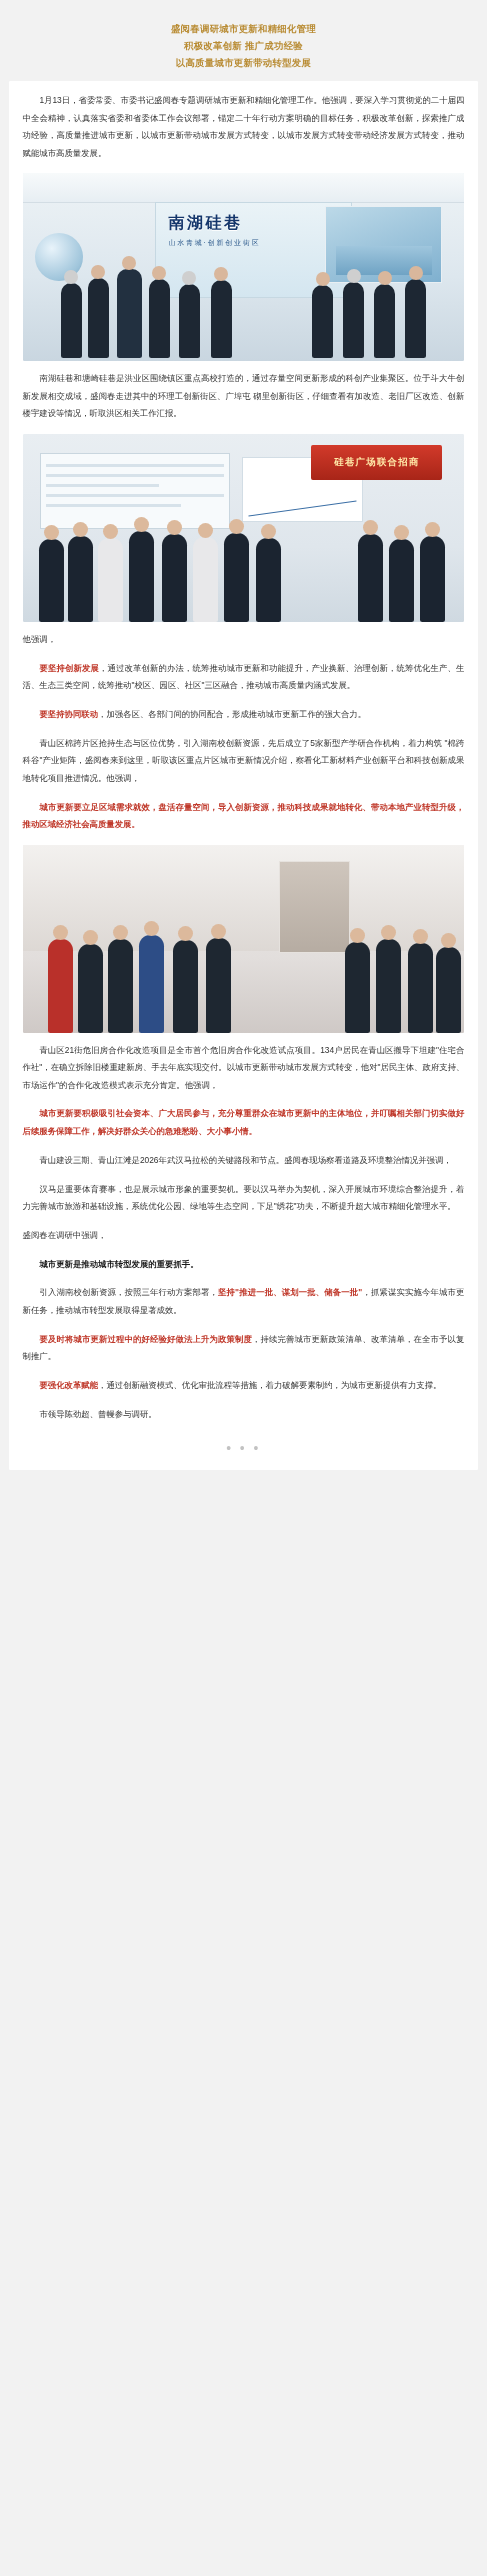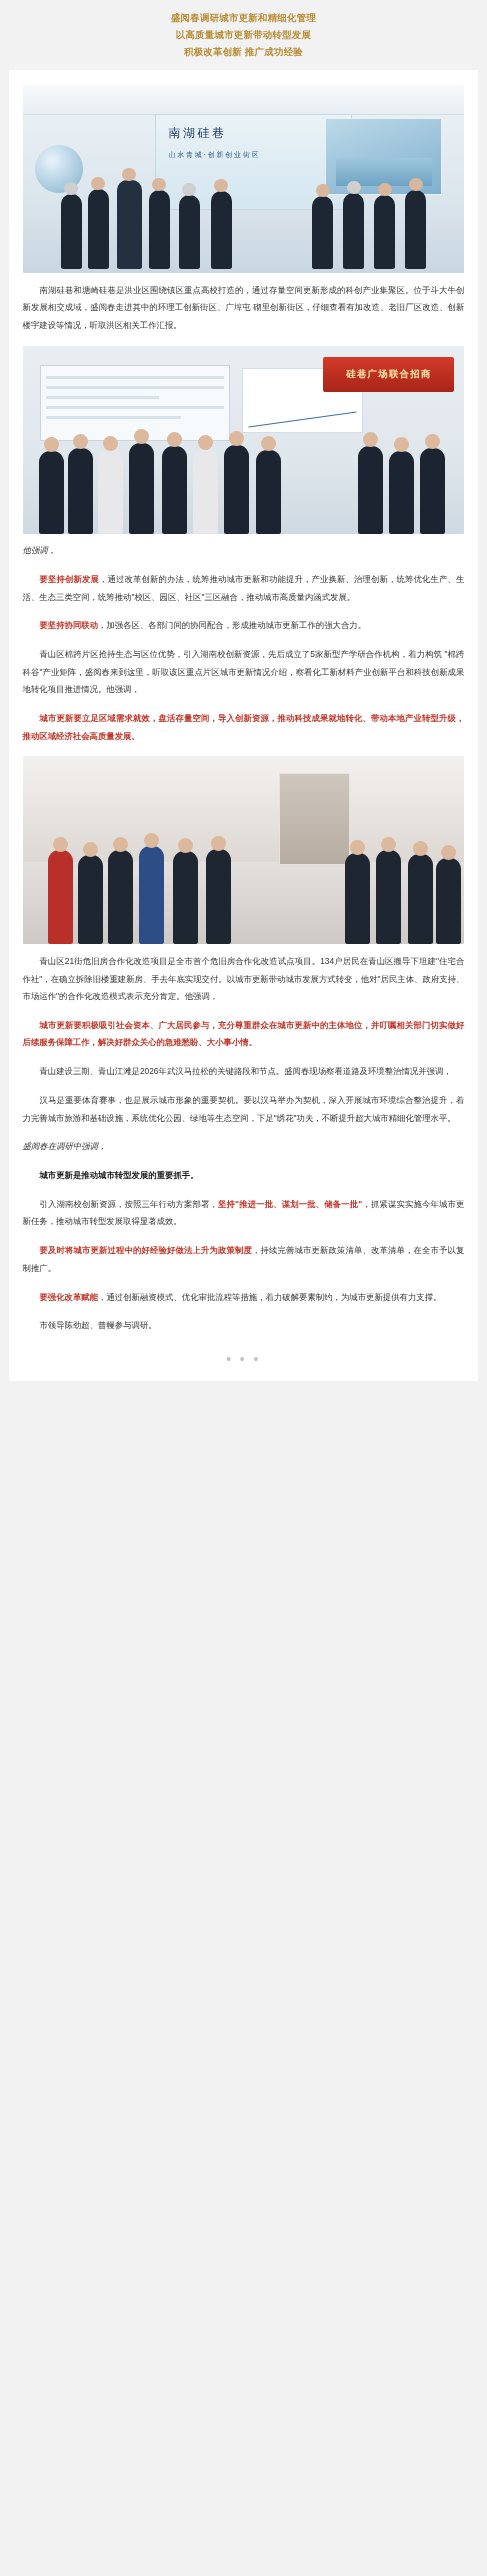--- a/index.html
+++ b/index.html
@@ -8,21 +8,21 @@
     background: #f2f2f2;
     font-family: "Liberation Sans", sans-serif;
   }
   #page {
     width: 487px;
     min-height: 2576px;
     margin: 0 auto;
     background: #f2f2f2;
     position: relative;
     box-sizing: border-box;
-    padding: 0 0 19px 0;
+    padding: 11px 0 19px 0;
   }
   .headline-band {
     background: #f2f2f2;
     padding: 8.8px 25px 6.3px 25px;
     text-align: center;
   }
   .headline-line {
     color: #b98c34;
     font-size: 9.4px;
     font-weight: bold;
@@ -37,21 +37,21 @@
     border-radius: 1.3px;
   }
   p.body {
     font-size: 8.4px;
     line-height: 17.5px;
     color: #333333;
     margin: 0 0 11.3px 0;
     text-align: justify;
     text-indent: 2em;
   }
-  p.body.noindent { text-indent: 0; font-style: italic; }
+  p.body.noindent { text-indent: 0; }
   .hl-block {
     font-size: 8.4px;
     line-height: 17.5px;
     margin: 0 0 11.3px 0;
     text-align: justify;
     text-indent: 2em;
     color: #333;
   }
   .hl-head {
     font-weight: bold;
@@ -83,21 +83,21 @@
     background: linear-gradient(180deg,#f7fafb,#e7eef3);
     border-bottom:0.6px solid #d3dde4;
   }
   .p1 .wallboard {
     position:absolute; top:29px; left:30%; width:44%; height:94px;
     background: linear-gradient(180deg,#eaf3f7,#d4e6f0);
     border:0.6px solid #c6d8e2;
   }
   .p1 .bigtext {
     position:absolute; top:40px; left:33%;
-    color:#14366b; font-size:12px; font-weight:normal; letter-spacing:2.5px;
+    color:#14366b; font-size:16px; font-weight:bold; letter-spacing:2.5px;
     text-shadow:0 0.6px 0 #fff;
   }
   .p1 .subtext {
     position:absolute; top:65px; left:33%;
     color:#2f5b8d; font-size:6.9px; letter-spacing:1.9px;
   }
   .p1 .screen {
     position:absolute; top:33px; right:5%; width:26%; height:75px;
     background: linear-gradient(160deg,#bcd9e8,#7fb0cf);
     border:1.9px solid #e9eff3;
@@ -122,21 +122,21 @@
     position:absolute; top:-12.5px; left:50%; margin-left:-6.9px;
     width:13.8px; height:13.8px; border-radius:50%; background:#d9b79c;
   }
   .p1 .fig .head.gray { background:#cfcfcf; }
   
   .p2 {
     height: 188px;
     background: linear-gradient(180deg,#e9eef2 0%,#dfe6ec 60%,#cfd9e1 100%);
   }
   .p2 .banner {
-    position:absolute; top:11.3px; right:10px; width:131px; height:35px;
+    position:absolute; top:11.3px; right:22px; width:131px; height:35px;
     background:linear-gradient(180deg,#d23a2a,#a82518);
     border-radius:1.9px;
   }
   .p2 .banner span{
     position:absolute; inset:0; color:#ffe9a8; font-size:9.4px; font-weight:bold;
     display:flex; align-items:center; justify-content:center; letter-spacing:1.3px;
   }
   .p2 .board {
     position:absolute; top:19px; left:17.5px; width:188px; height:74px;
     background:#f7fafc; border:1.3px solid #c9d6df;
@@ -189,26 +189,27 @@
     padding: 6.3px 0 0 0;
   }
 </style>
 </head>
 <body>
 
 <div id="page">
 
   <div class="headline-band">
     <div class="headline-line">盛阅春调研城市更新和精细化管理</div>
+    <div class="headline-line">积极改革创新 推广成功经验</div>
     <div class="headline-line">以高质量城市更新带动转型发展</div>
-    <div class="headline-line">积极改革创新 推广成功经验</div>
   </div>
 
   <div class="card">
 
+    <p class="body">1月13日，省委常委、市委书记盛阅春专题调研城市更新和精细化管理工作。他强调，要深入学习贯彻党的二十届四中全会精神，认真落实省委和省委体工作会议部署，锚定二十年行动方案明确的目标任务，积极改革创新，探索推广成功经验，高质量推进城市更新，以城市更新带动城市发展方式转变，以城市发展方式转变带动经济发展方式转变，推动赋能城市高质量发展。</p>
 
     <div class="photo">
       <div class="photo-inner p1">
         <div class="ceiling"></div>
         <div class="globe"></div>
         <div class="wallboard"></div>
         <div class="bigtext">南湖硅巷</div>
         <div class="subtext">山水青城·创新创业街区</div>
         <div class="screen"></div>
         <div class="figs">

